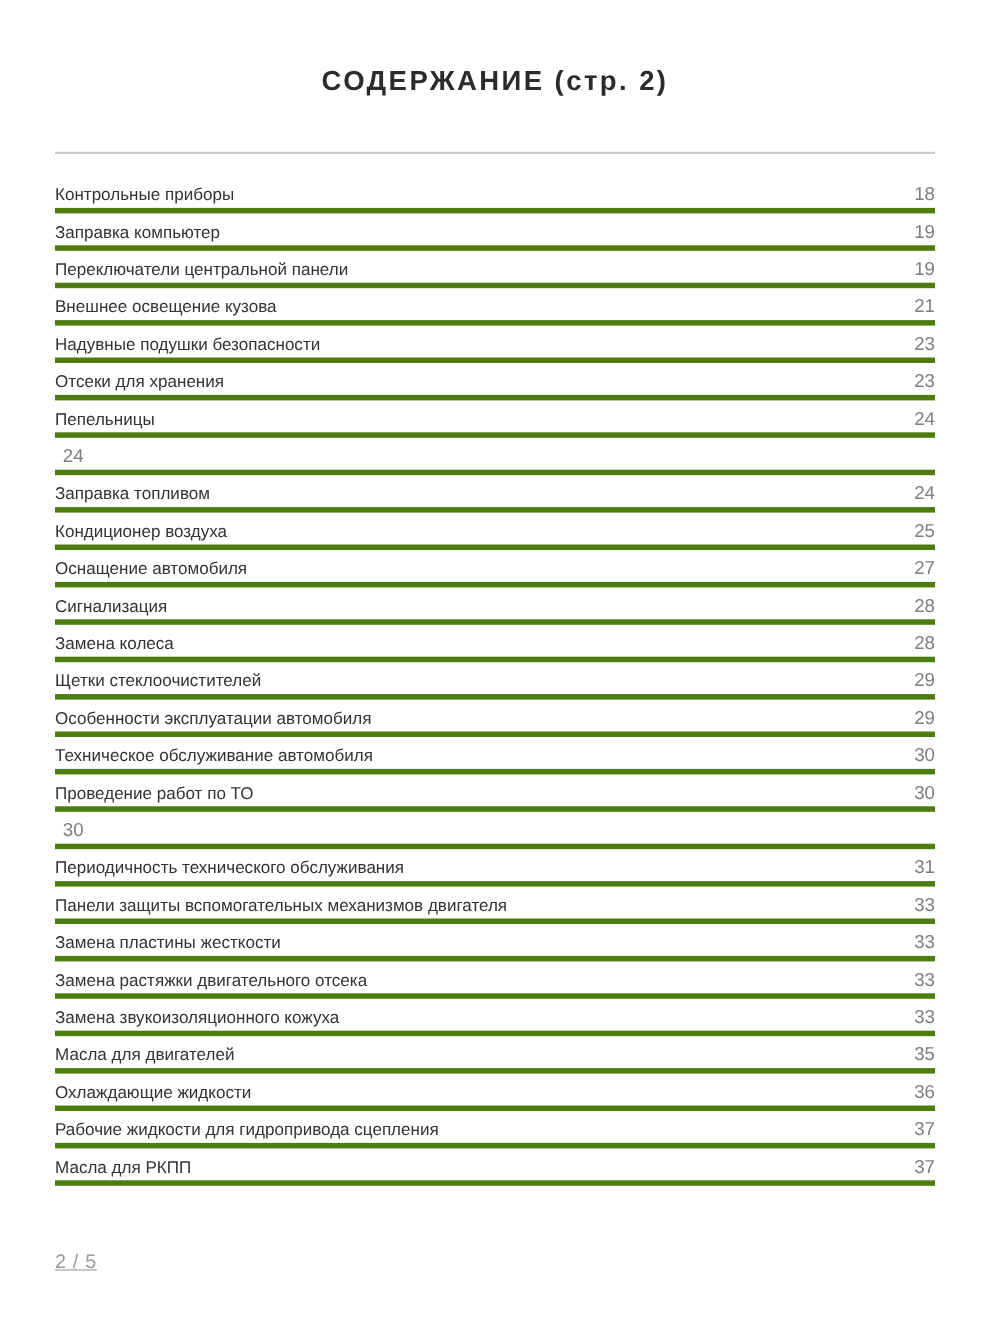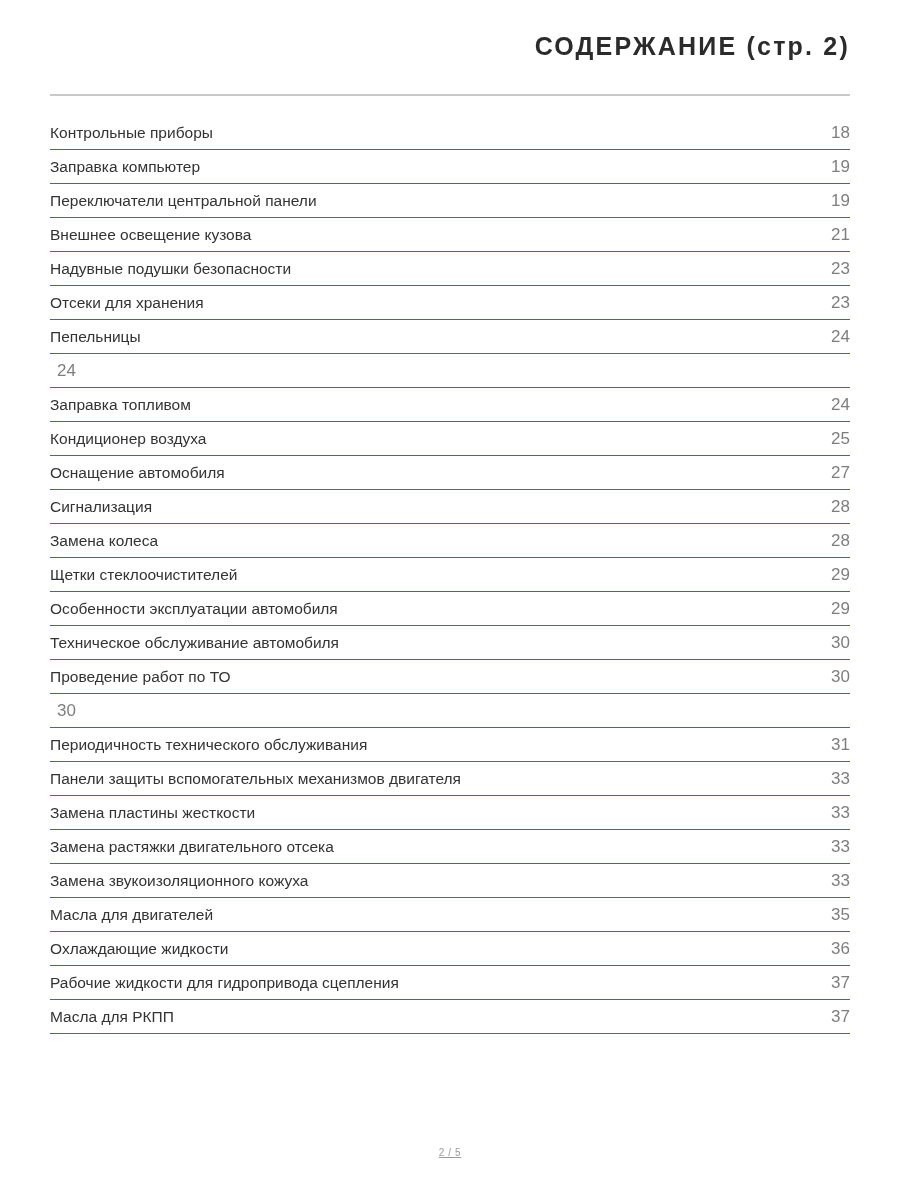--- a/index.html
+++ b/index.html
@@ -17,24 +17,24 @@
   .page {
     position: relative;
     width: 900px;
     min-height: 1200px;
     box-sizing: border-box;
     padding: 0 50px;
     display: flex;
     flex-direction: column;
   }
   .doc-title {
-    margin: 0;
-    padding-top: 28px;
+    margin: 16px;
+    padding-top: 40px;
     padding-bottom: 0;
-    text-align: right;
+    text-align: center;
     font-size: 25px;
     font-weight: bold;
     letter-spacing: 2.2px;
     color: #2b2b2b;
     line-height: 36px;
   }
   .title-rule {
     margin-top: 30px;
     height: 2px;
     background: #c9c9c9;
@@ -42,21 +42,21 @@
   }
   .toc {
     margin-top: 20px;
     width: 100%;
   }
   .toc-row {
     display: flex;
     align-items: baseline;
     justify-content: space-between;
     height: 34px;
-    border-bottom: 1px solid #4d7c0f;
+    border-bottom: 5px solid #4d7c0f;
     box-sizing: border-box;
   }
   .toc-title {
     font-size: 15.5px;
     color: #333333;
     line-height: 33px;
     white-space: nowrap;
     overflow: hidden;
     text-overflow: ellipsis;
     padding-right: 18px;
@@ -66,22 +66,21 @@
     color: #7e7e7e;
     line-height: 33px;
     flex: 0 0 auto;
     text-align: right;
     min-width: 26px;
   }
   .page-footer {
     margin-top: auto;
     padding-bottom: 42px;
     padding-top: 30px;
-    text-align: center;
-    font-size: 10px;
+    font-size: 18px;
     color: #9a9a9a;
     letter-spacing: 0.6px;
     text-decoration: underline;
   }
 </style>
 </head>
 <body>
 
 <div class="page">
 

